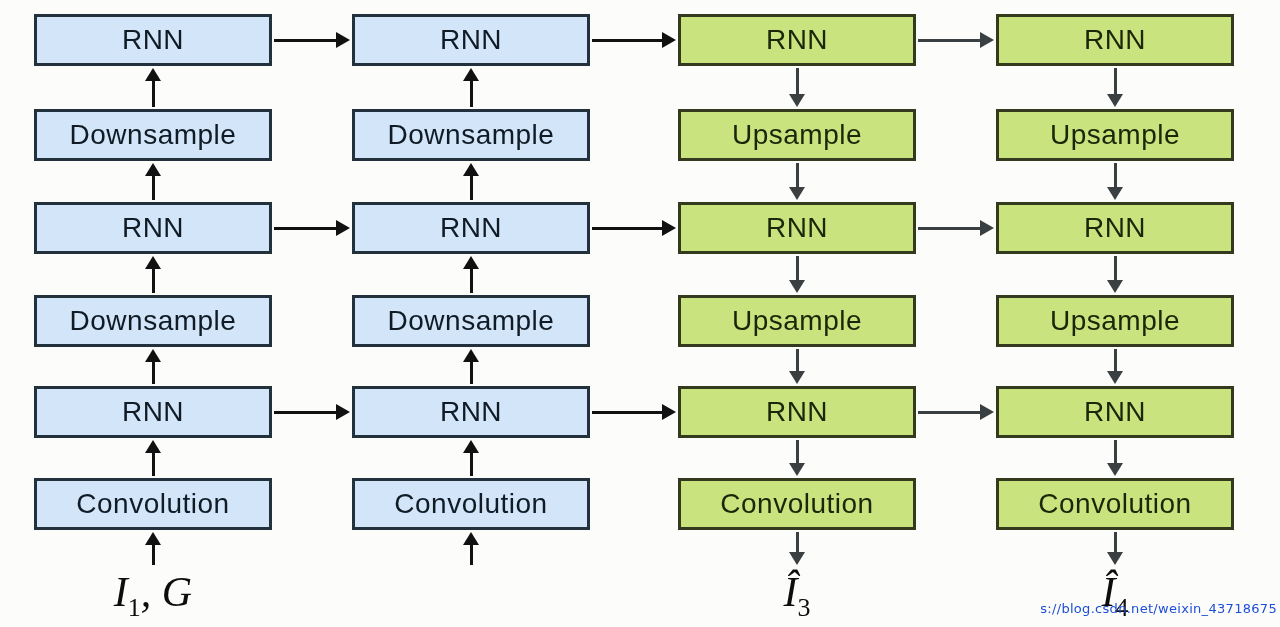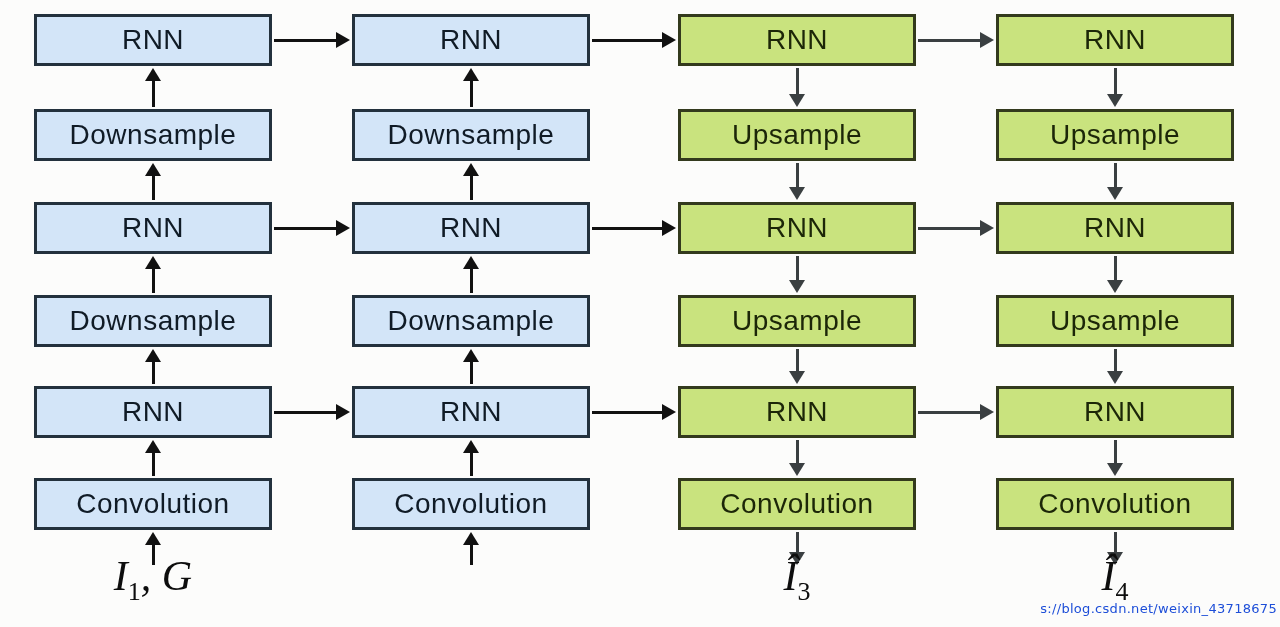--- a/index.html
+++ b/index.html
@@ -28,21 +28,21 @@
   
   .arrow-h{position:absolute;height:16px;}
   .arrow-h .stem{position:absolute;top:6.5px;height:3px;left:0;right:11px;background:#111;}
   .arrow-h .head{position:absolute;right:0;top:0;width:0;height:0;
     border-top:8px solid transparent;border-bottom:8px solid transparent;
     border-left:14px solid #111;}
   .arrow-h.gray .stem{background:#3a3f41;}
   .arrow-h.gray .head{border-left-color:#3a3f41;}
   
   .iolabel{
-    position:absolute;top:552px;transform:translateX(-50%);
+    position:absolute;top:568px;transform:translateX(-50%);
     font-family:"Liberation Serif",serif;font-style:italic;
     font-size:42px;color:#0d0d0d;white-space:nowrap;
   }
   .iolabel sub{font-size:26px;font-style:normal;vertical-align:-10px;line-height:0;}
   .watermark{
     position:absolute;right:3px;top:601px;
     font-family:"DejaVu Sans",sans-serif;font-size:13px;color:#1d4ed8;
     letter-spacing:0.3px;
   }
 </style>

